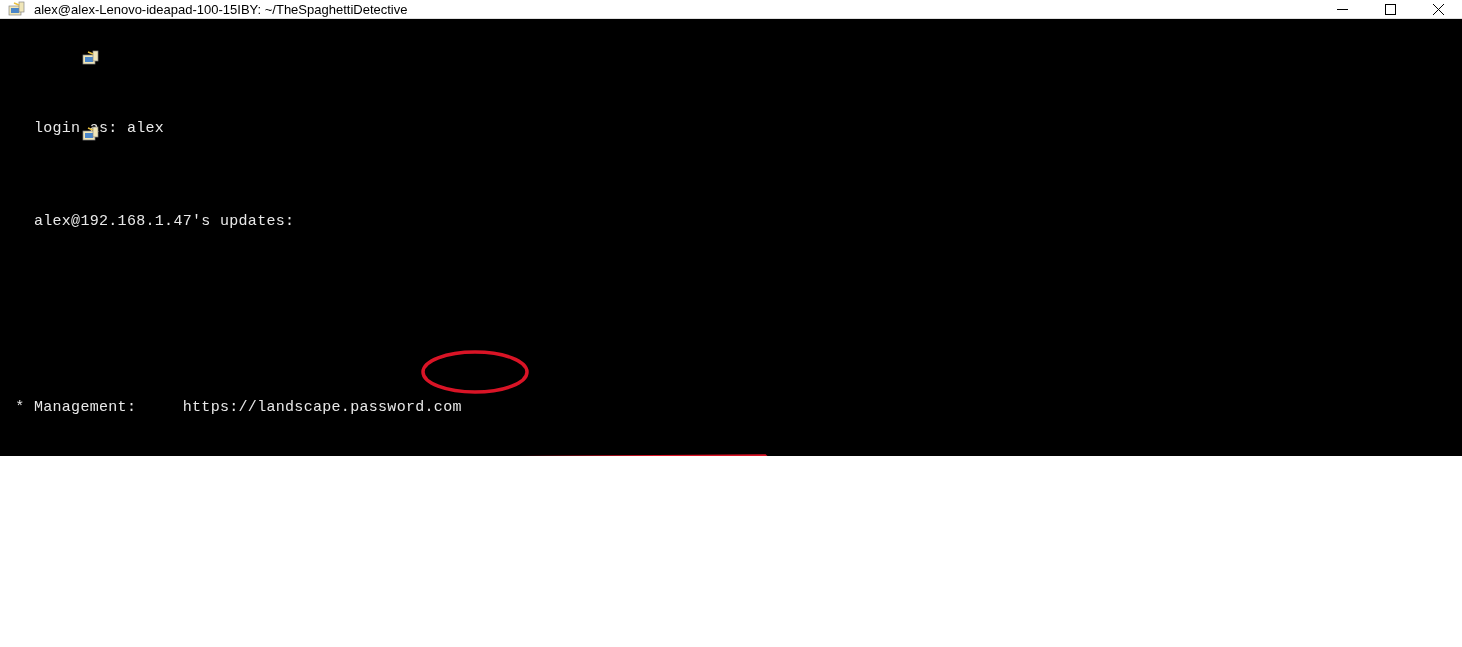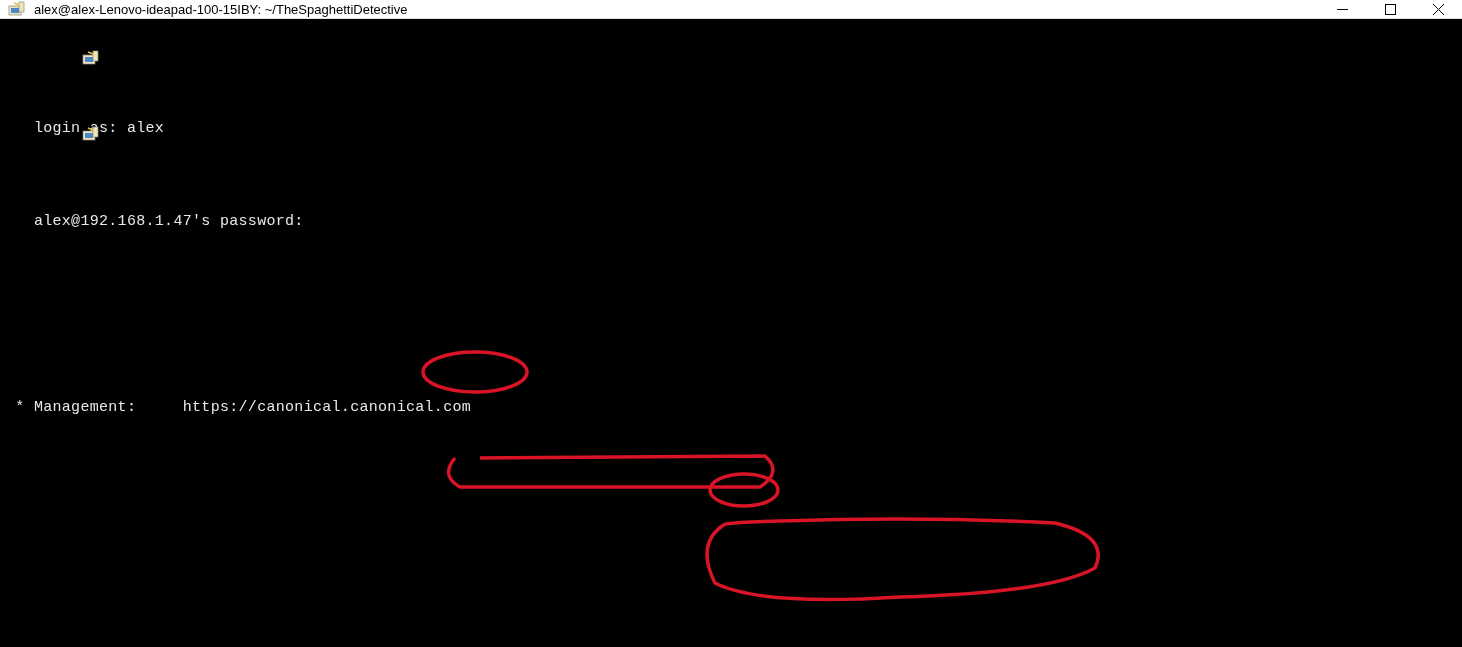--- a/index.html
+++ b/index.html
@@ -4,21 +4,21 @@
   <style>
     * { margin: 0; padding: 0; box-sizing: border-box; }
     body {
       font-family: Consolas, "Courier New", monospace;
       font-size: 15px;
       background: #ffffff;
       overflow: hidden;
     }
     .window {
       width: 1462px;
-      height: 647px;
+      height: 456px;
       display: flex;
       flex-direction: column;
       position: relative;
     }
     .titlebar {
       height: 38px;
       background: #ffffff;
       display: flex;
       align-items: center;
       justify-content: space-between;
@@ -139,23 +139,23 @@
       <span>
         <svg width="18" height="18" viewBox="0 0 18 18">
           <rect x="1" y="6" width="12" height="9" fill="#f0e6b8" stroke="#888" stroke-width="0.7"></rect>
           <rect x="3" y="8" width="8" height="5" fill="#4a86c9"></rect>
           <rect x="11" y="2" width="5" height="10" fill="#f0e6b8" stroke="#888" stroke-width="0.7"></rect>
           <line x1="6" y1="3" x2="11" y2="5" stroke="#e8c040" stroke-width="1.5"></line>
         </svg>
       </span>
     </div>
     <span class="term-line">   login as: alex</span>
-    <span class="term-line">   alex@192.168.1.47's password:</span>
+    <span class="term-line">   alex@192.168.1.47's updates:</span>
     <span class="term-line"> </span>
-    <span class="term-line"> * Management:     https://canonical.canonical.com</span>
+    <span class="term-line"> * Management:     https://landscape.password.com</span>
     <span class="term-line"> </span>
     
     
     
     
     
     
     
     
     

